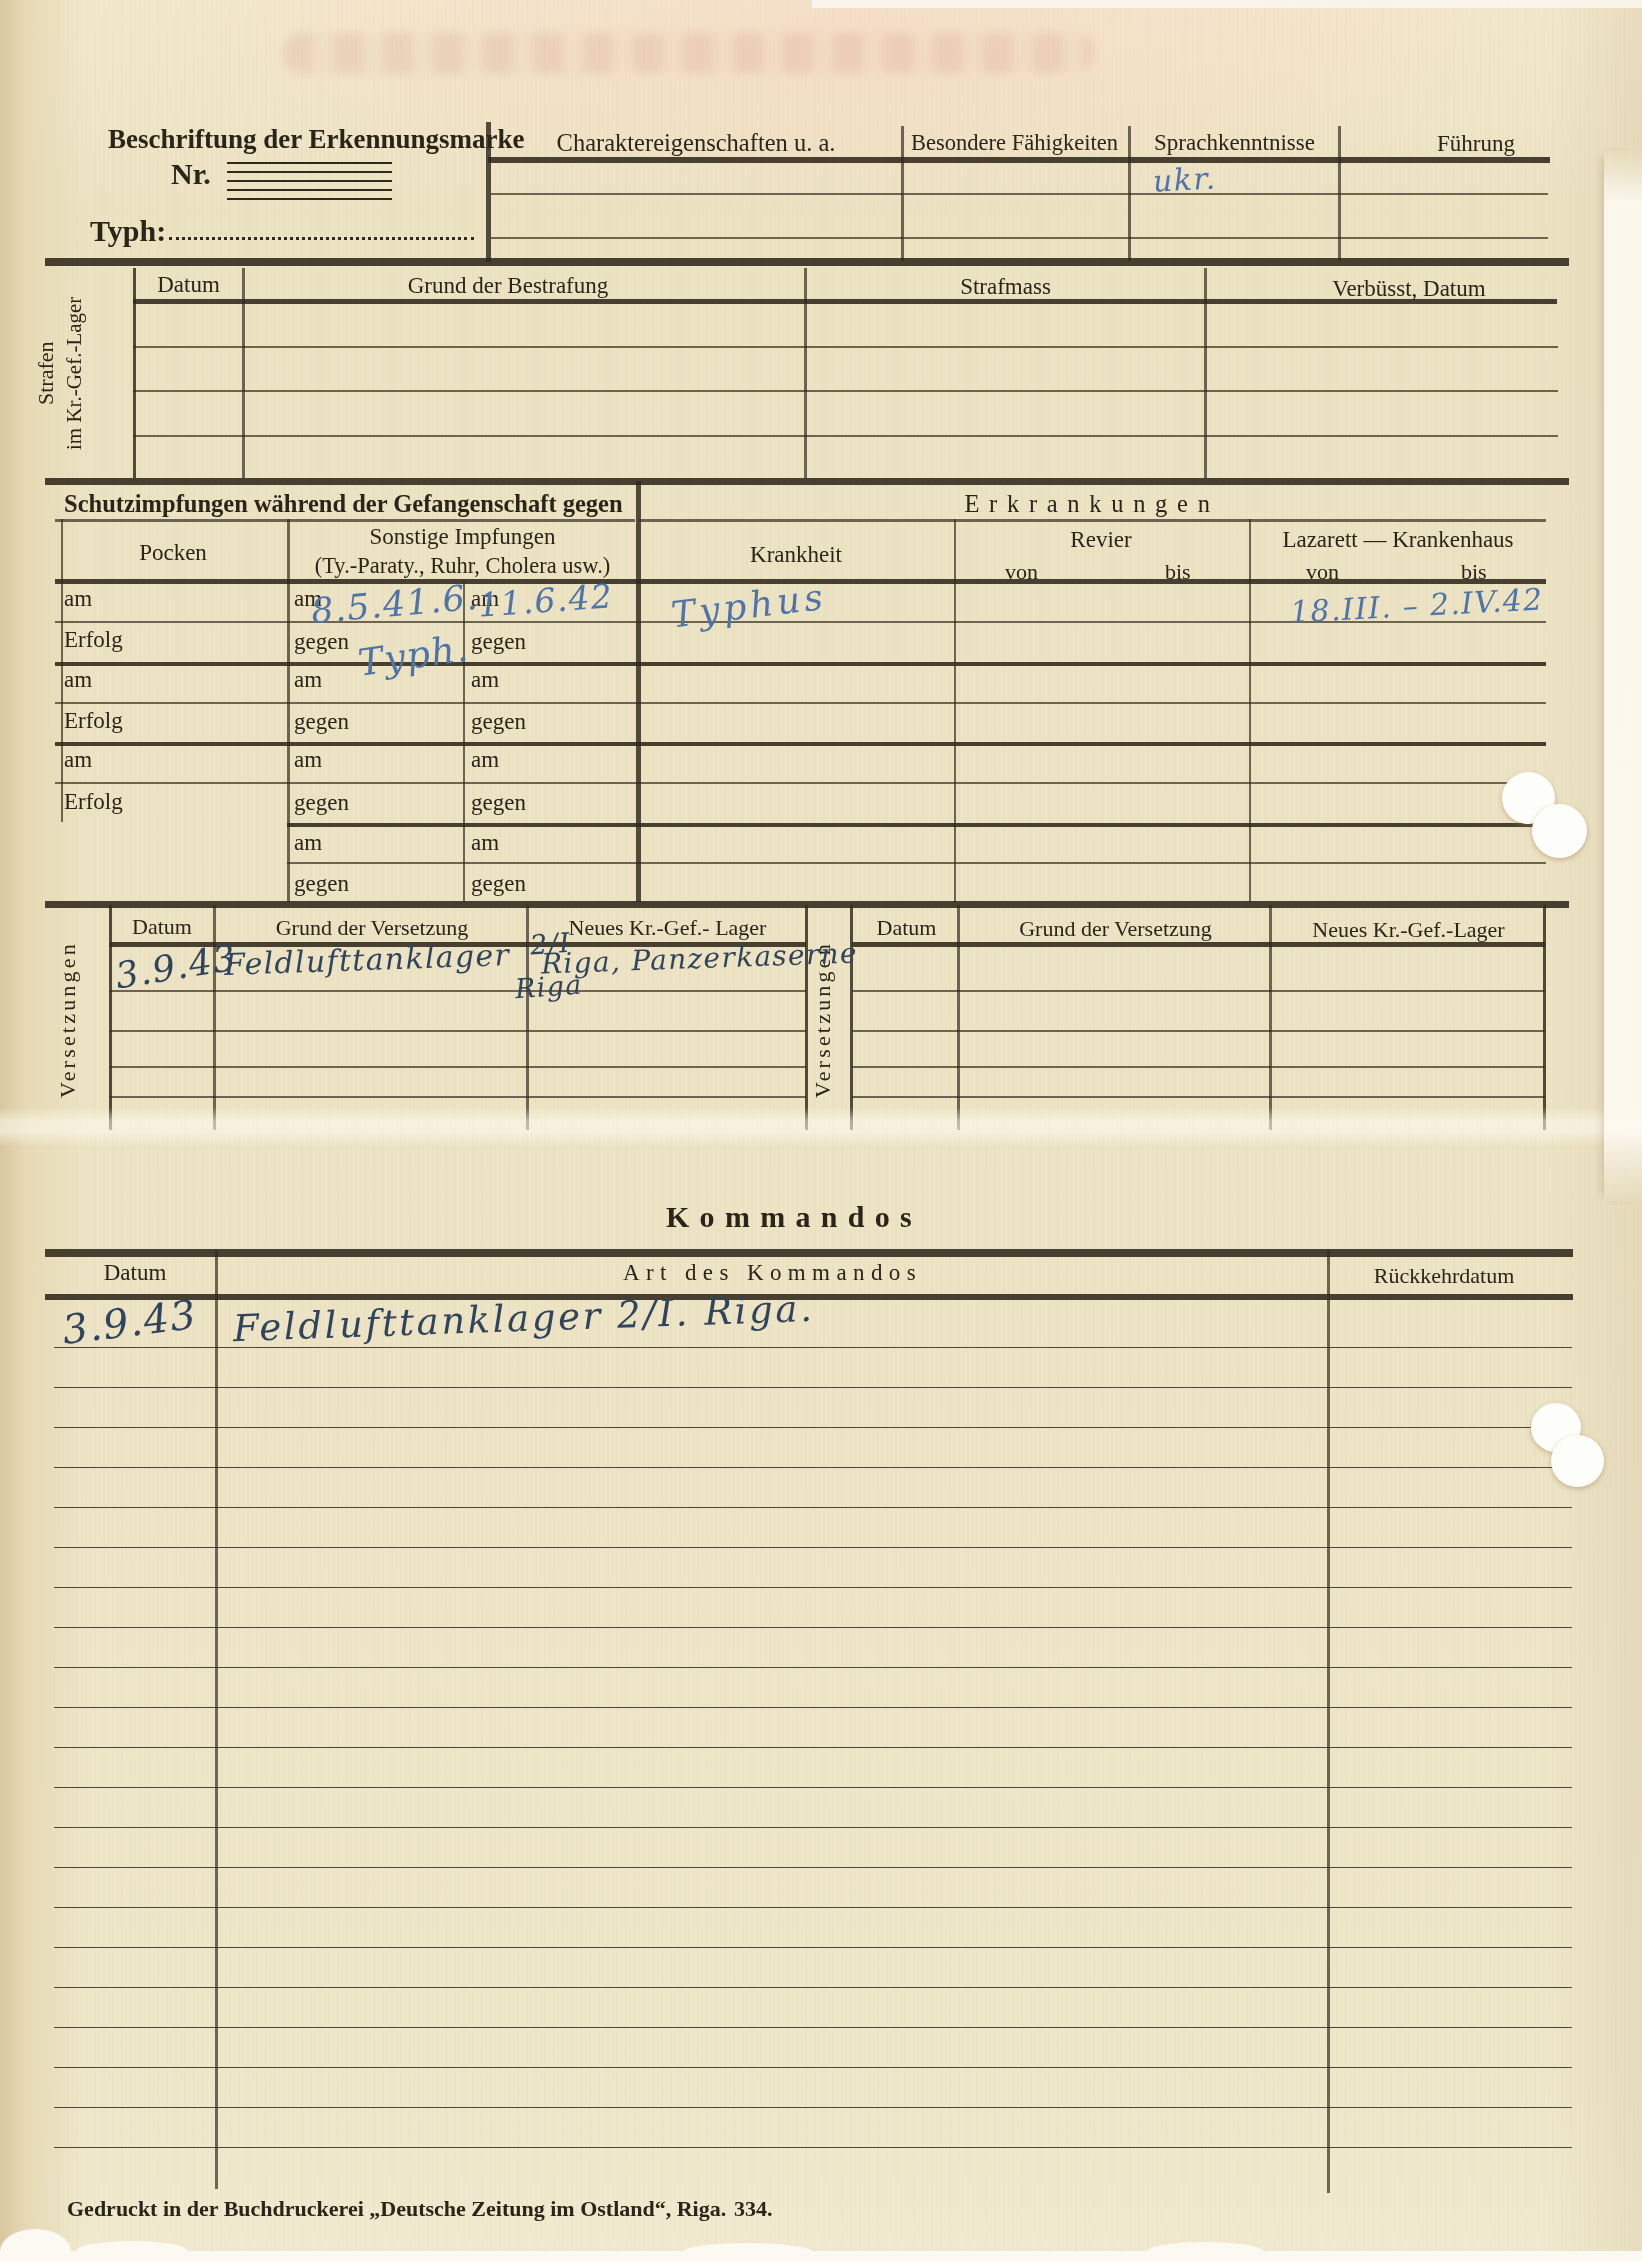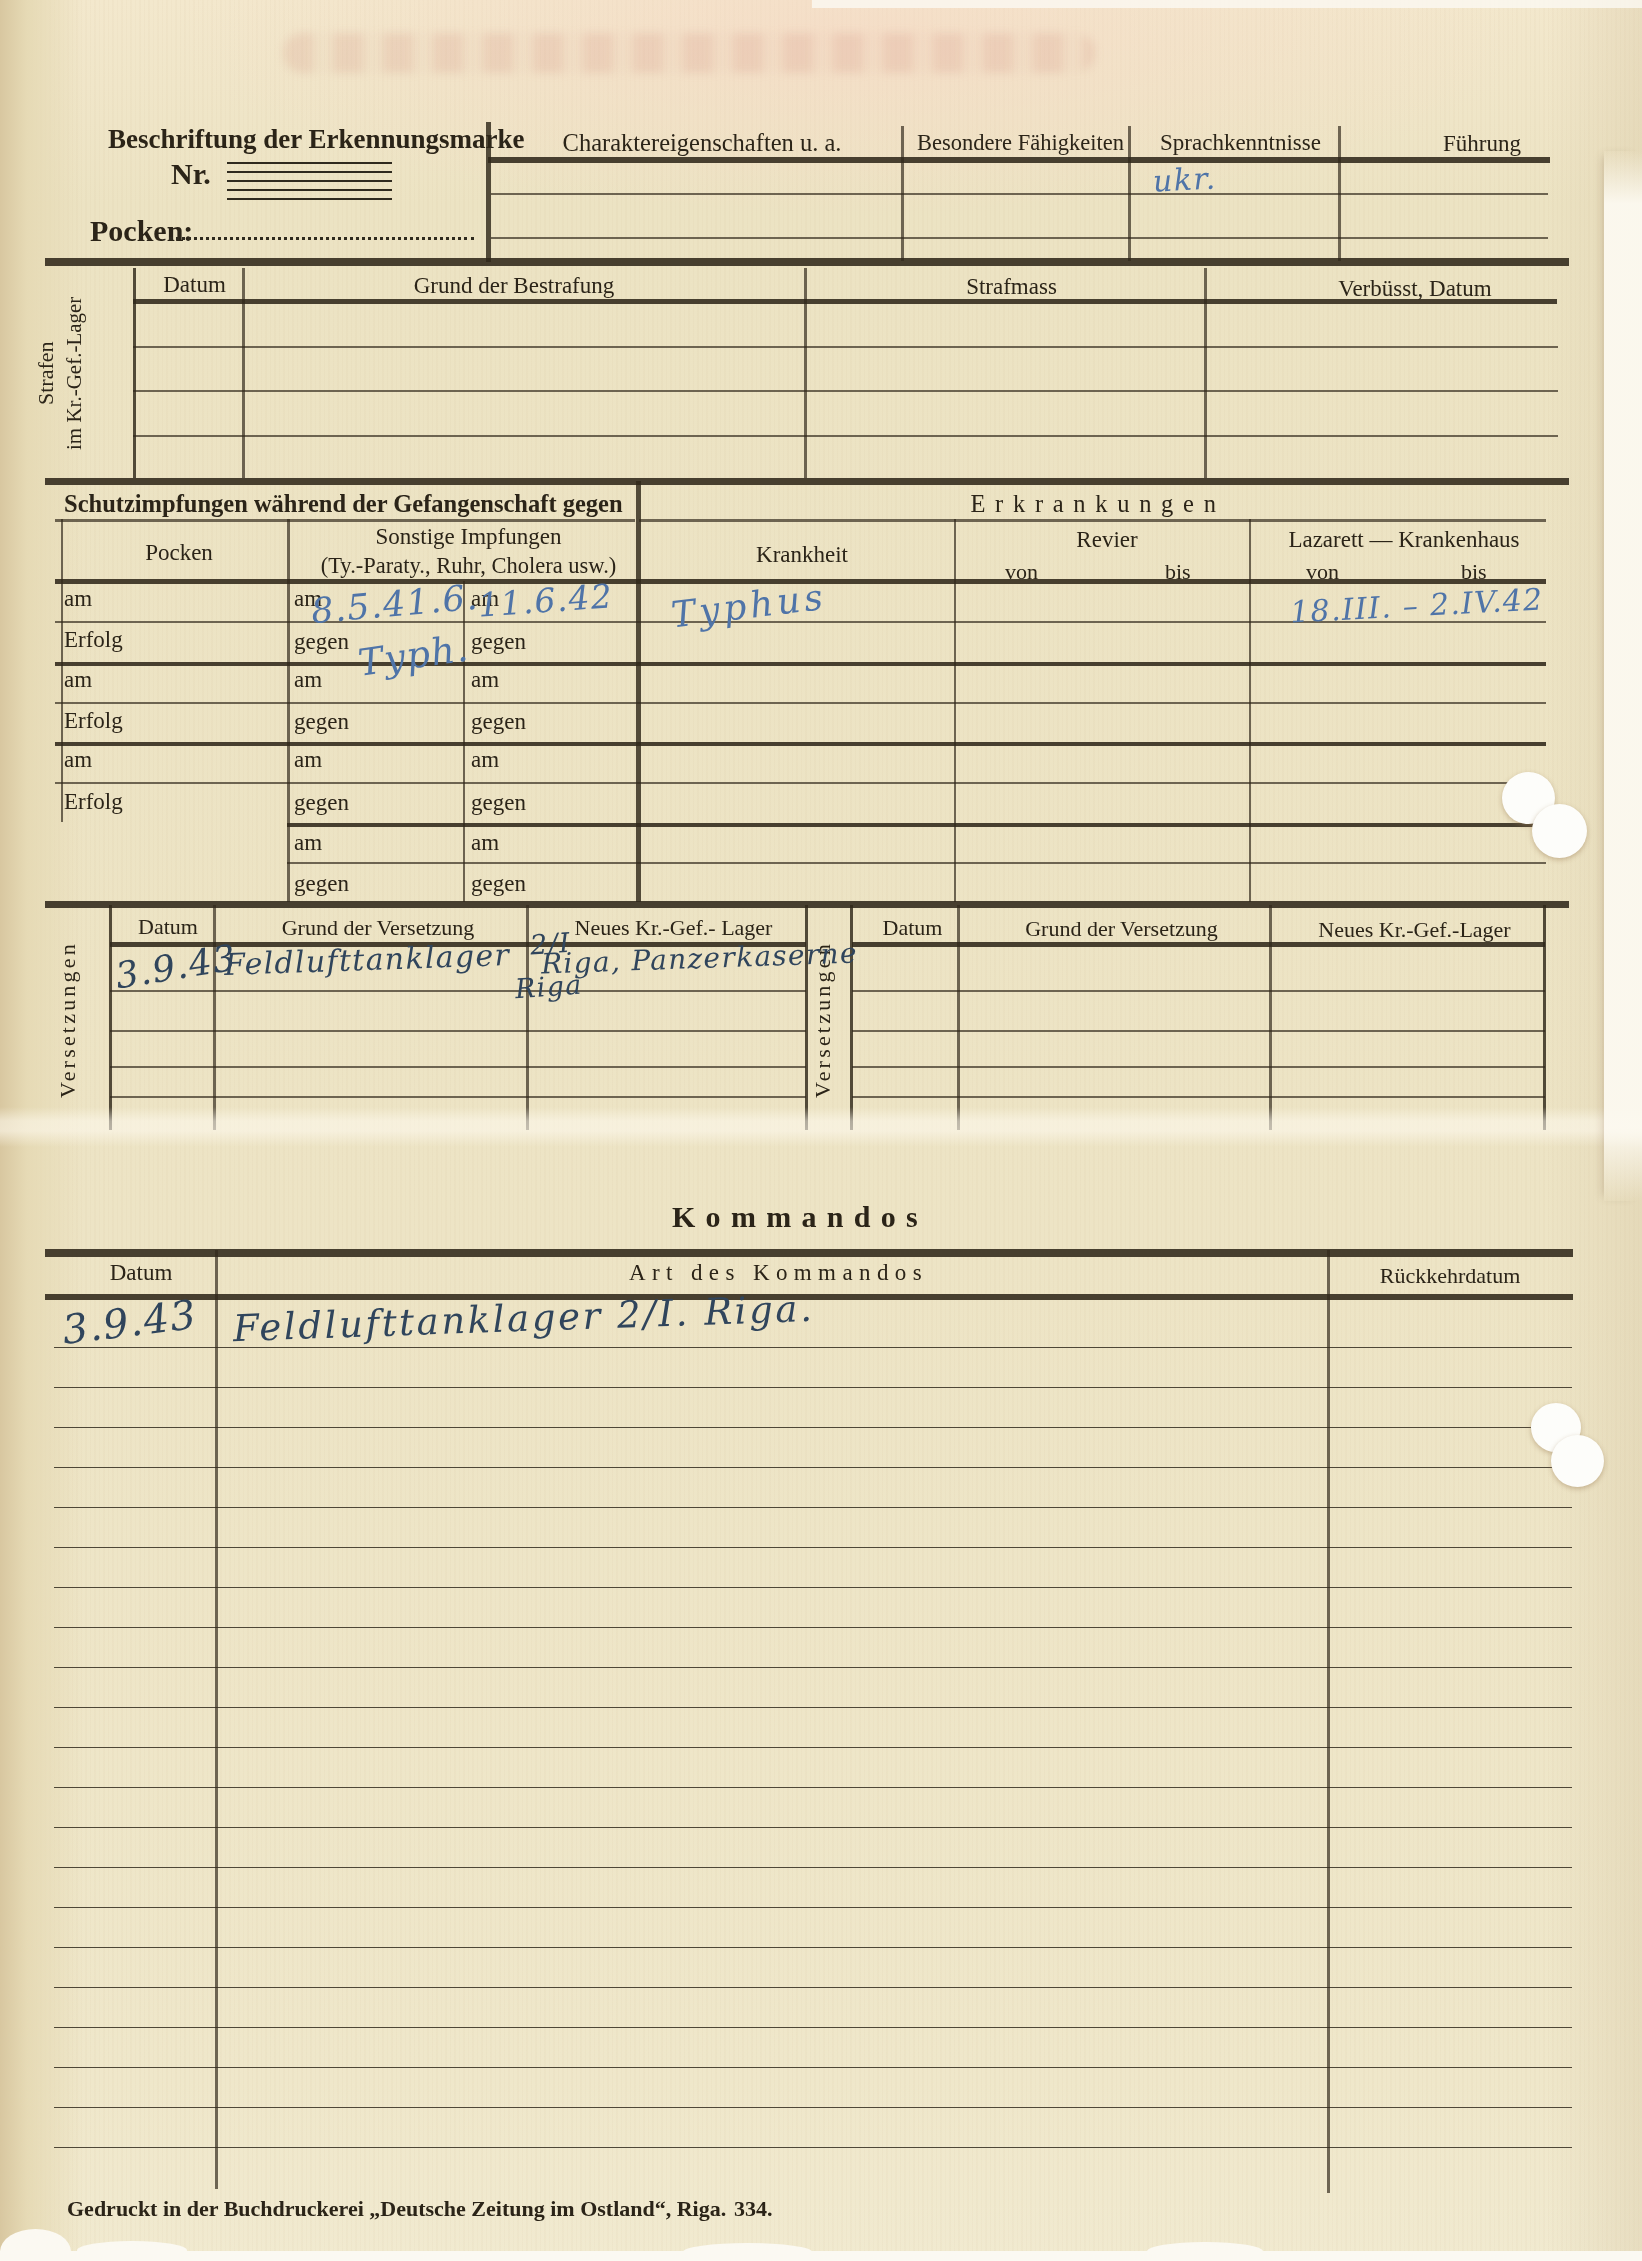--- a/index.html
+++ b/index.html
@@ -5,21 +5,21 @@
   html,body{margin:0;padding:0;background:#e8e8e4;}
   .page{position:relative;width:1643px;height:2261px;overflow:hidden;
     font-family:"Liberation Serif","DejaVu Serif",serif;
     background:
       radial-gradient(ellipse 1095px 296px at 52% 1.5%, rgba(247,214,196,0.55), rgba(247,214,196,0) 62%),
       linear-gradient(90deg, #d8c7a0 0px, #e6dab5 27px, rgba(230,218,181,0) 84px),
       linear-gradient(90deg, rgba(0,0,0,0) 1546px, rgba(214,198,164,0.35) 1641px),
       repeating-linear-gradient(90deg, rgba(167,128,84,0.035) 0 1.3px, rgba(0,0,0,0) 1.3px 4.5px),
       linear-gradient(180deg, #f3e8cd 0%, #ece3c3 9%, #ede4c5 55%, #efe7ca 92%, #f1ead0 100%);}
   .t{position:absolute;color:#2b2418;white-space:nowrap;}
-  .c{text-align:center;margin-left:6px;}
+  .c{text-align:center;}
   .b{font-weight:bold;}
   .hl{position:absolute;background:#30281a;opacity:.88;}
   .vl{position:absolute;background:#30281a;opacity:.82;}
   .dim{opacity:.68;}
   .vert{writing-mode:vertical-rl;transform:rotate(180deg);text-align:center;}
   .hw{position:absolute;font-family:"DejaVu Serif","Liberation Serif",serif;font-style:italic;white-space:nowrap;letter-spacing:1.3px;}
   .blue{color:#4f74a8;}
   .dark{color:#30455c;}
   .staff{position:absolute;background:repeating-linear-gradient(180deg,#2f2a1e 0 1.9px,rgba(0,0,0,0) 1.9px 9px);}
   .dots{position:absolute;border-bottom:3.2px dotted #2f2a1e;}
@@ -35,21 +35,21 @@
 <body>
 
 <div class="page">
 
   <div class="ghost" style="left:283px;top:33px;width:812px;height:40px;"></div>
 
   <div>
     <div class="t b" style="left:108px;top:124px;font-size:27px;">Beschriftung der Erkennungsmarke</div>
     <div class="t b" style="left:171px;top:157px;font-size:30px;">Nr.</div>
     <div class="staff" style="left:227px;top:162px;width:165px;height:40px;"></div>
-    <div class="t b" style="left:90px;top:214px;font-size:30px;">Pocken:</div>
+    <div class="t b" style="left:90px;top:214px;font-size:30px;">Typh:</div>
     <div class="dots" style="left:169px;top:207px;width:305px;height:30px;"></div>
 
     <div class="vl" style="left:486px;top:122px;width:4.5px;height:140px;"></div>
     <div class="vl dim" style="left:901px;top:126px;width:2.6px;height:135px;"></div>
     <div class="vl dim" style="left:1128px;top:126px;width:2.6px;height:135px;"></div>
     <div class="vl dim" style="left:1338px;top:126px;width:2.6px;height:135px;"></div>
 
     <div class="t c" style="left:491px;top:129px;width:410px;font-size:24.5px;">Charaktereigenschaften u. a.</div>
     <div class="t c" style="left:901px;top:130px;width:227px;font-size:22.5px;">Besondere Fähigkeiten</div>
     <div class="t c" style="left:1131px;top:130px;width:207px;font-size:23px;">Sprachkenntnisse</div>

